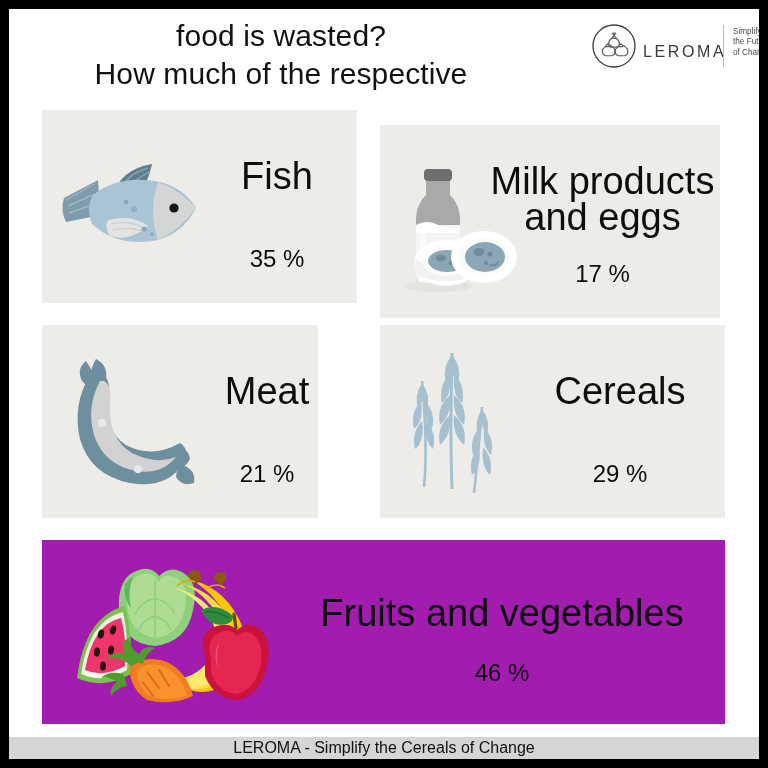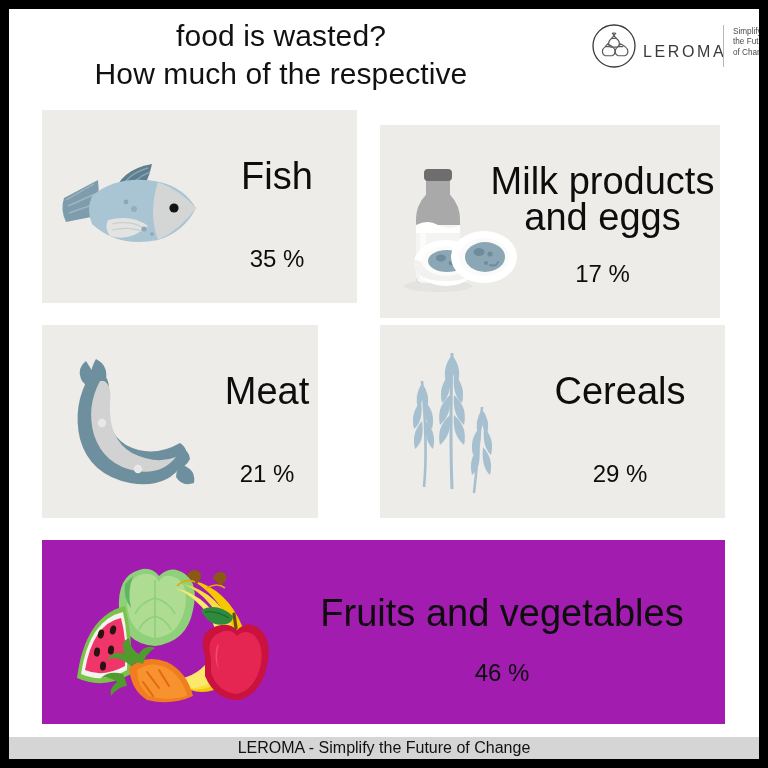--- a/index.html
+++ b/index.html
@@ -272,16 +272,16 @@
       <path d="M152 86 Q148 98 152 112 Q146 100 150 88 Z" fill="#F2628A" opacity=".65"></path>
       <path d="M169 70 L167 56" stroke="#6B4A14" stroke-width="3.2" stroke-linecap="round" fill="none"></path>
       <path d="M166 58 Q150 44 134 52 Q142 70 160 66 Q166 64 166 58 Z" fill="#2F8A3E"></path>
       <path d="M162 60 Q148 52 138 54" stroke="#1F6B2C" stroke-width="1.4" fill="none"></path>
     </svg>
     <div class="c-label" id="fruits-label">Fruits and vegetables</div>
     <div class="c-pct" id="fruits-pct">46 %</div>
   </div>
 
   <div id="footer">
-    <div id="footer-text">LEROMA - Simplify the Future of Change</div>
+    <div id="footer-text">LEROMA - Simplify the Cereals of Change</div>
   </div>
 
 </div>
 
 </body></html>

